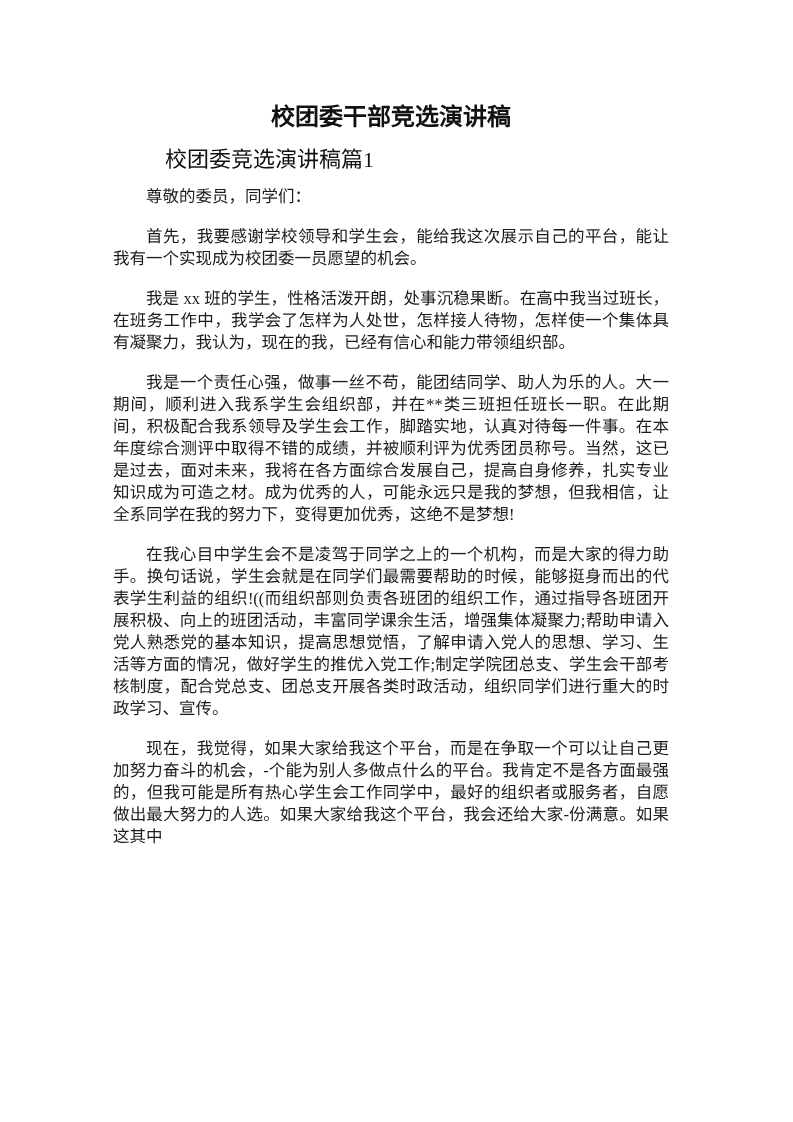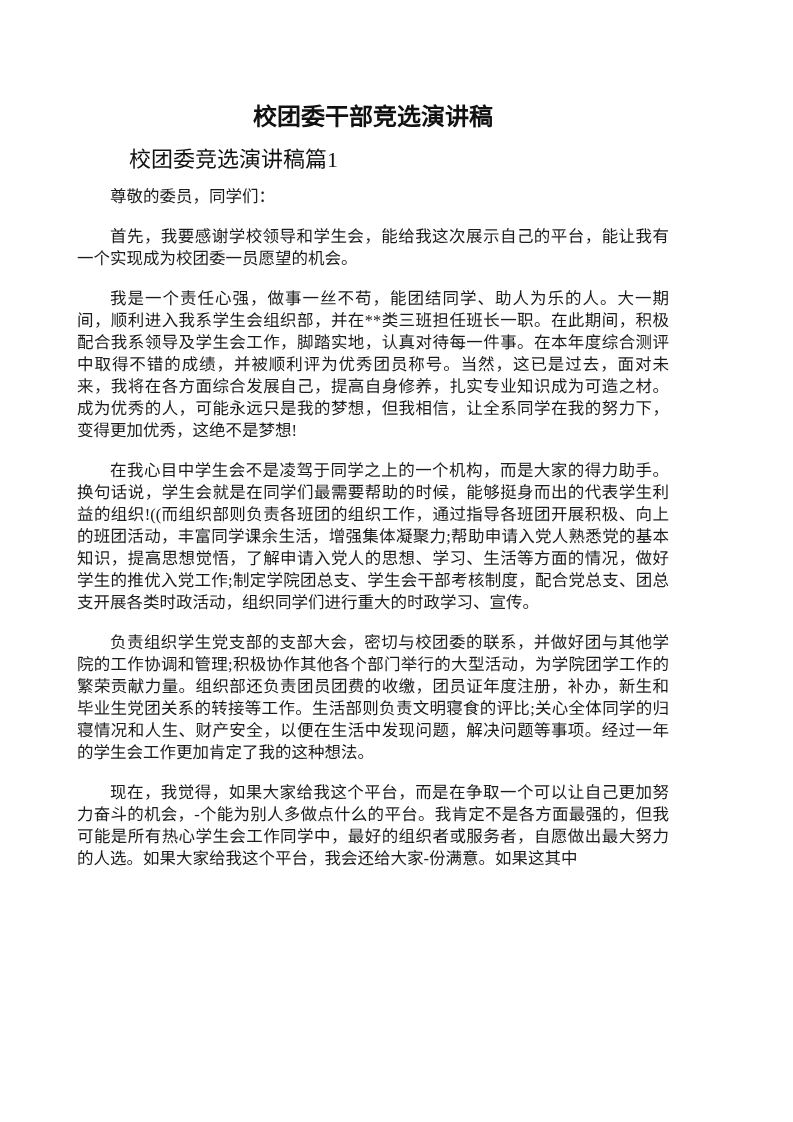--- a/index.html
+++ b/index.html
@@ -11,21 +11,21 @@
     width: 793px;
     height: 1122px;
     overflow: hidden;
     font-family: "Liberation Serif", "DejaVu Serif", serif;
     color: #1b1b1b;
   }
   .page {
     box-sizing: border-box;
     width: 793px;
     height: 1122px;
-    padding: 102px 124px 0 77px;
+    padding: 102px 124px 0 113px;
     background: #ffffff;
   }
   .doc-title {
     font-size: 24px;
     line-height: 30px;
     font-weight: 700;
     text-align: center;
     margin: 0 0 11px 0;
     color: #111111;
   }
@@ -55,21 +55,21 @@
 <div class="page">
   <h1 class="doc-title">校团委干部竞选演讲稿</h1>
 
 
   <h2 class="section-heading">校团委竞选演讲稿篇1</h2>
 
   <p class="body-para">尊敬的委员，同学们：</p>
 
   <p class="body-para">首先，我要感谢学校领导和学生会，能给我这次展示自己的平台，能让我有一个实现成为校团委一员愿望的机会。</p>
 
+  <p class="body-para">我是 xx 班的学生，性格活泼开朗，处事沉稳果断。在高中我当过班长，在班务工作中，我学会了怎样为人处世，怎样接人待物，怎样使一个集体具有凝聚力，我认为，现在的我，已经有信心和能力带领组织部。</p>
 
   <p class="body-para">我是一个责任心强，做事一丝不苟，能团结同学、助人为乐的人。大一期间，顺利进入我系学生会组织部，并在**类三班担任班长一职。在此期间，积极配合我系领导及学生会工作，脚踏实地，认真对待每一件事。在本年度综合测评中取得不错的成绩，并被顺利评为优秀团员称号。当然，这已是过去，面对未来，我将在各方面综合发展自己，提高自身修养，扎实专业知识成为可造之材。成为优秀的人，可能永远只是我的梦想，但我相信，让全系同学在我的努力下，变得更加优秀，这绝不是梦想!</p>
 
   <p class="body-para">在我心目中学生会不是凌驾于同学之上的一个机构，而是大家的得力助手。换句话说，学生会就是在同学们最需要帮助的时候，能够挺身而出的代表学生利益的组织!((而组织部则负责各班团的组织工作，通过指导各班团开展积极、向上的班团活动，丰富同学课余生活，增强集体凝聚力;帮助申请入党人熟悉党的基本知识，提高思想觉悟，了解申请入党人的思想、学习、生活等方面的情况，做好学生的推优入党工作;制定学院团总支、学生会干部考核制度，配合党总支、团总支开展各类时政活动，组织同学们进行重大的时政学习、宣传。</p>
 
-  <p class="body-para">负责组织学生党支部的支部大会，密切与校团委的联系，并做好团与其他学院的工作协调和管理;积极协作其他各个部门举行的大型活动，为学院团学工作的繁荣贡献力量。组织部还负责团员团费的收缴，团员证年度注册，补办，新生和毕业生党团关系的转接等工作。生活部则负责文明寝食的评比;关心全体同学的归寝情况和人生、财产安全，以便在生活中发现问题，解决问题等事项。经过一年的学生会工作更加肯定了我的这种想法。</p>
 
   <p class="body-para">现在，我觉得，如果大家给我这个平台，而是在争取一个可以让自己更加努力奋斗的机会，-个能为别人多做点什么的平台。我肯定不是各方面最强的，但我可能是所有热心学生会工作同学中，最好的组织者或服务者，自愿做出最大努力的人选。如果大家给我这个平台，我会还给大家-份满意。如果这其中</p>
 </div>
 
 </body></html>

